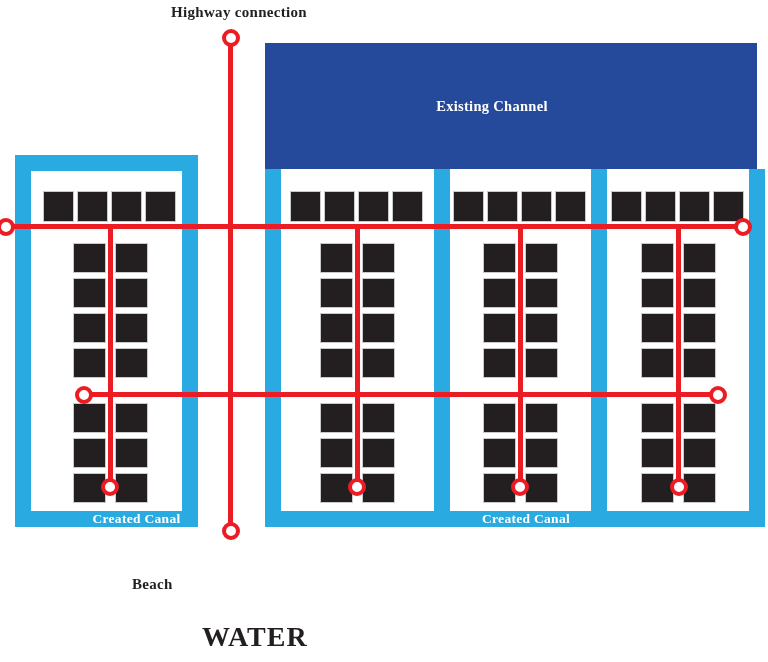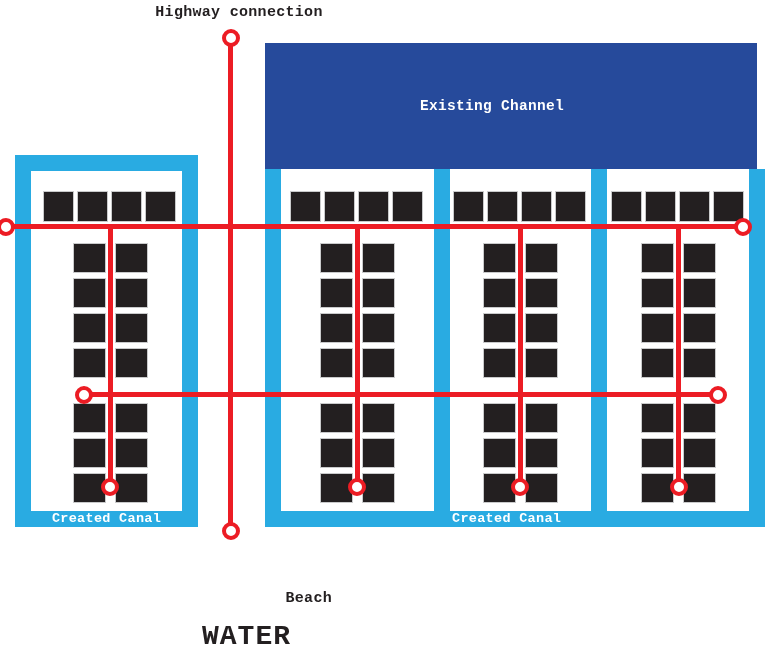--- a/index.html
+++ b/index.html
@@ -8,31 +8,31 @@
     --road:#EC1C24;
     --building:#231F20;
     --building-outline:#C9CACB;
     --background:#FFFFFF;
     --label-on-canal:#FFFFFF;
     --text:#231F20;
   }
   html,body{margin:0;padding:0;background:var(--background);}
   .canvas{
     position:relative;width:768px;height:662px;background:var(--background);
-    font-family:Liberation Mono, monospace;overflow:hidden;
+    font-family:Liberation Serif, serif;overflow:hidden;
   }
   
   .lbl{position:absolute;font-weight:700;color:var(--text);font-size:15px;letter-spacing:.3px;}
   .lbl.highway{left:139px;top:4px;width:200px;text-align:center;}
-  .lbl.beach{left:132px;top:590px;width:200px;text-align:right;}
+  .lbl.beach{left:132px;top:576px;width:200px;text-align:left;}
   .title{position:absolute;left:202px;top:621px;font-weight:700;font-size:28px;letter-spacing:1px;color:var(--text);text-align:center;}
   
   .left-block{position:absolute;left:15px;top:155px;width:183px;height:372px;background:var(--canal);}
   .left-inner{position:absolute;left:16px;top:16px;width:151px;height:340px;background:var(--background);}
-  .canal-label{position:absolute;font-weight:700;font-size:13.5px;color:var(--label-on-canal);letter-spacing:.3px;}
+  .canal-label{position:absolute;font-weight:700;font-size:13.5px;color:var(--label-on-canal);letter-spacing:.3px;margin-left:30px;}
   .canal-label.west{left:0;bottom:0;width:183px;height:16px;line-height:16px;text-align:center;}
   .canal-label.east{left:452px;top:511px;height:16px;line-height:16px;}
   
   .right-structure{position:absolute;left:265px;top:169px;width:500px;height:358px;background:var(--background);}
   .vbar{position:absolute;top:0;width:16px;height:358px;background:var(--canal);}
   .hbar{position:absolute;left:0;top:342px;width:500px;height:16px;background:var(--canal);}
   
   .channel{
     position:absolute;left:265px;top:43px;width:492px;height:126px;background:var(--channel);
     display:flex;align-items:center;justify-content:center;padding-right:38px;box-sizing:border-box;

